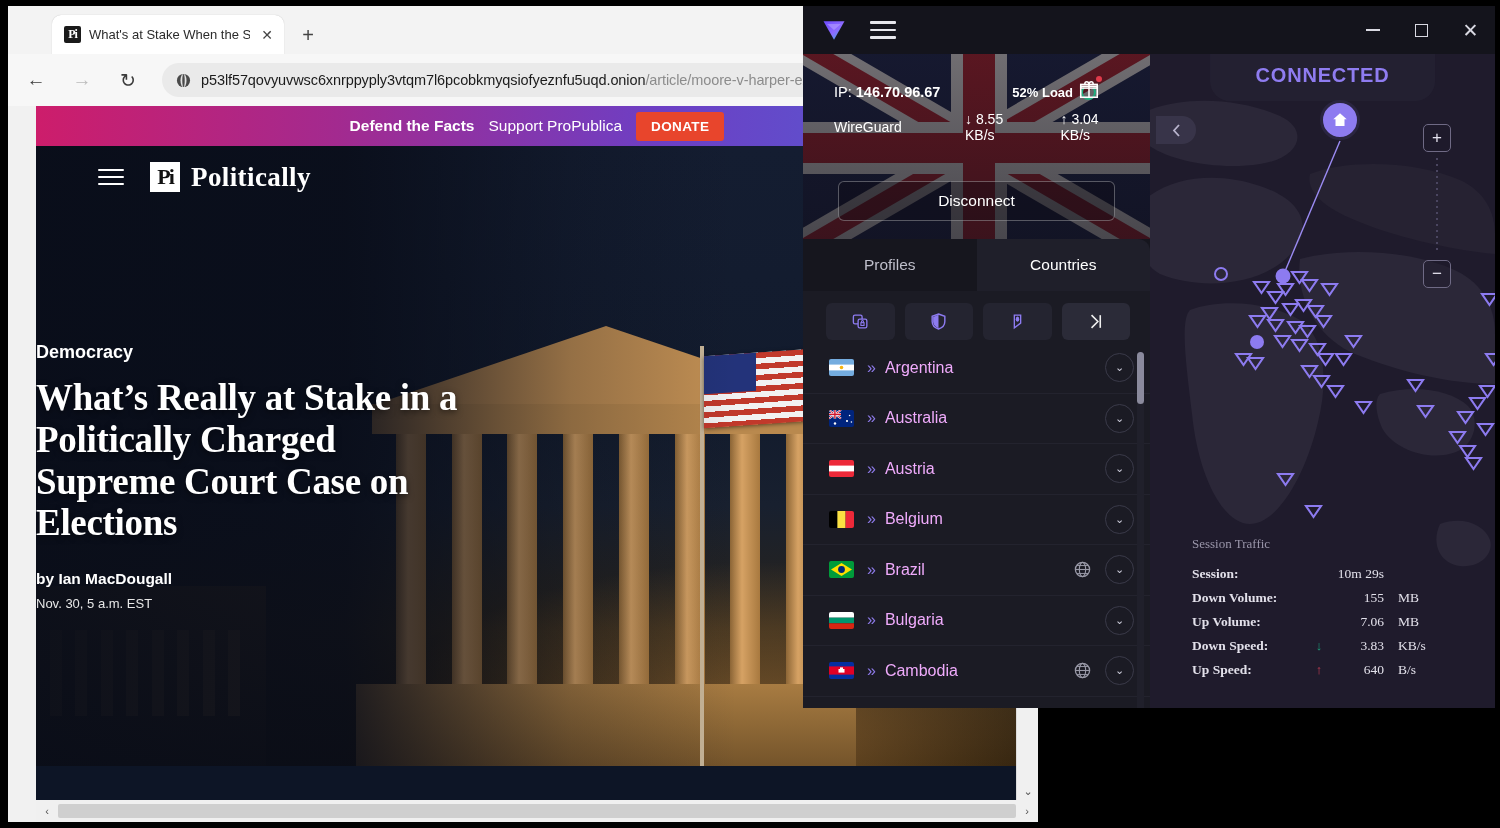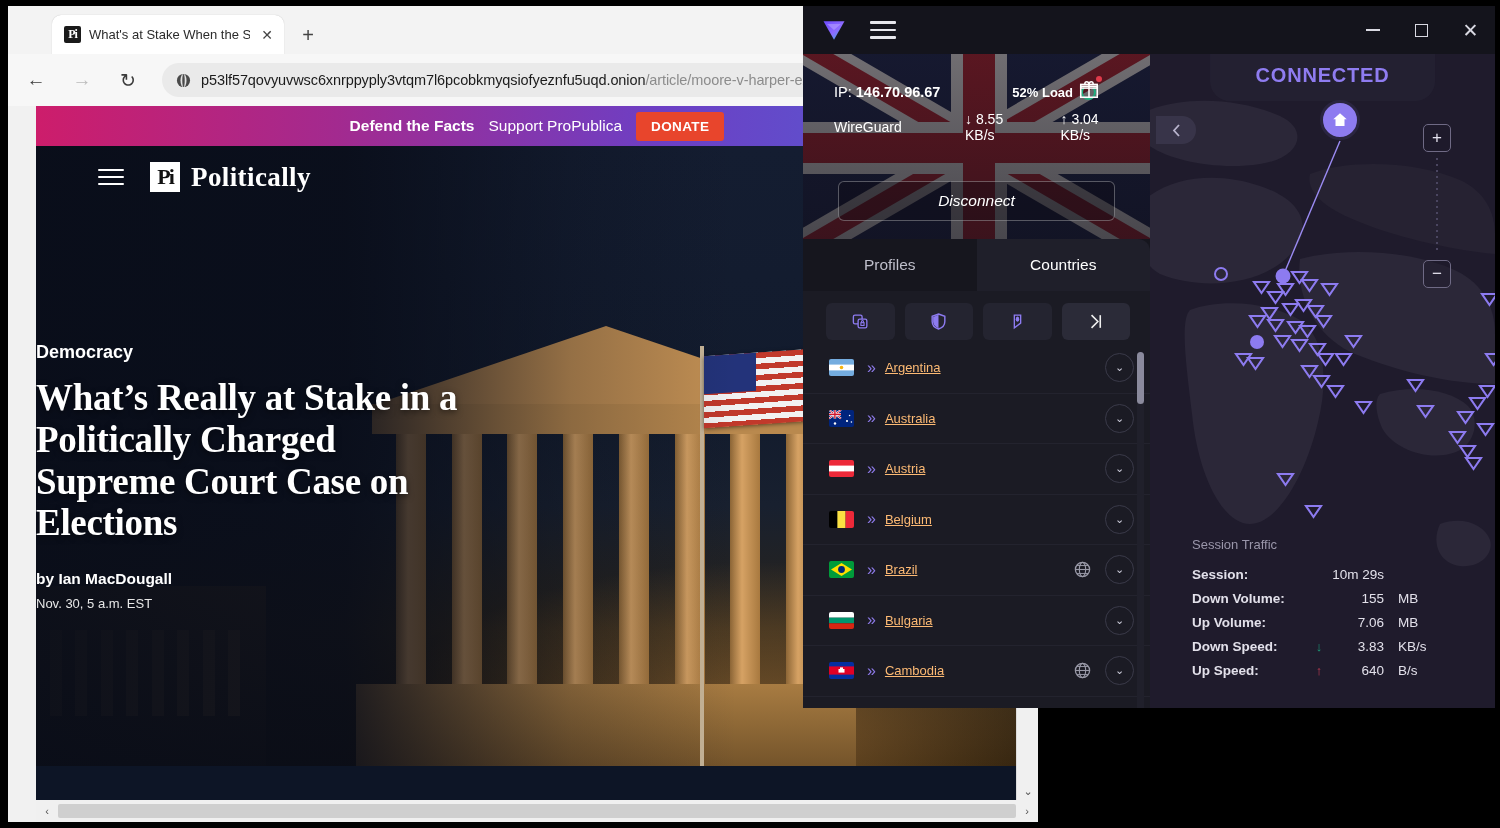--- a/index.html
+++ b/index.html
@@ -214,21 +214,21 @@
   .sc-proto { width: 135px; }
   .sc-dn { margin-right: 26px; }
   .gift {
     position: absolute; right: 50px; top: 24px; width: 22px; height: 22px; cursor: pointer;
   }
   .gift-dot { position: absolute; right: 48px; top: 22px; width: 6px; height: 6px; border-radius: 50%; background: #e03b4b; }
   .disconnect-btn {
     position: absolute; left: 35px; right: 35px; bottom: 18px; height: 40px;
     border: 1px solid rgba(255,255,255,.30); border-radius: 6px;
     background: rgba(12,10,18,.34); color: #fff; font-size: 15.5px;
-    display: flex; align-items: center; justify-content: center; cursor: pointer; font-style: italic;
+    display: flex; align-items: center; justify-content: center; cursor: pointer;
   }
 
   .tabs-row { display: flex; height: 52px; background: #16161e; }
   .vtab {
     flex: 1; display: flex; align-items: center; justify-content: center;
     color: #bfbfcb; font-size: 15.5px; cursor: pointer;
   }
   .vtab.active { background: #1f1f2a; color: #fff; border-radius: 0 12px 0 0; }
   .vtab.inactive { border-radius: 12px 0 0 0; }
 
@@ -240,21 +240,21 @@
   .tool.alt { background: #2b2b38; }
   .tool svg { width: 19px; height: 19px; }
 
   .country-list { position: absolute; left: 0; right: 0; top: 289px; bottom: 0; overflow: hidden; }
   .crow {
     position: relative; height: 50.5px; display: flex; align-items: center;
     padding: 0 16px 0 26px; border-bottom: 1px solid #23232e; cursor: pointer;
   }
   .cflag { width: 25px; height: 17px; flex: none; border-radius: 2px; overflow: hidden; position: relative; }
   .chevrons { margin: 0 12px 0 13px; color: #8d7ae8; font-size: 16px; letter-spacing: -3px; flex: none; }
-  .cname { color: #fdba74; font-size: 13px; flex: 1; text-decoration: underline; }
+  .cname { color: #f0abfc; font-size: 16px; flex: 1; }
   .cglobe { width: 19px; height: 19px; margin-right: 13px; color: #9a9aa8; flex: none; }
   .cexpand {
     width: 29px; height: 29px; border-radius: 50%; border: 1px solid #3a3a49;
     display: flex; align-items: center; justify-content: center; flex: none;
     color: #cfcfdd; font-size: 11px;
   }
   .list-scrollbar {
     position: absolute; right: 6px; top: 298px; width: 7px; height: 390px;
     background: #20202b; border-radius: 4px;
   }
@@ -283,21 +283,21 @@
     border-radius: 50%; background: #8d7bf0; border: 3px solid #2a2540;
     display: flex; align-items: center; justify-content: center;
   }
   .zoom-ctrl { position: absolute; right: 44px; top: 70px; width: 28px; }
   .zoom-btn {
     width: 28px; height: 28px; border: 1.6px solid #6f6a85; border-radius: 5px;
     color: #e4e2ee; font-size: 17px; display: flex; align-items: center;
     justify-content: center; cursor: pointer; background: rgba(30,26,43,.4);
   }
   .zoom-slider { margin: 6px auto; width: 2px; height: 96px; background: repeating-linear-gradient(180deg,#4a4560 0 2px,transparent 2px 6px); }
-  .session-box { position: absolute; left: 42px; bottom: 26px; width: 260px; }
+  .session-box { position: absolute; left: 42px; bottom: 26px; width: 260px; font-family: Liberation Serif, serif; }
   .st-title { color: #9a96aa; font-size: 13px; margin-bottom: 10px; }
   .st-row { display: flex; align-items: center; height: 24px; font-size: 13.5px; color: #e2e0ea; }
   .st-label { width: 116px; font-weight: 700; }
   .st-arrow { width: 22px; text-align: center; font-size: 13px; }
   .st-val { width: 54px; text-align: right; }
   .st-unit { width: 48px; padding-left: 14px; }
   .arrow-dn { color: #1d9c79; }
   .arrow-up { color: #cc3f55; }
 </style>
 </head>

